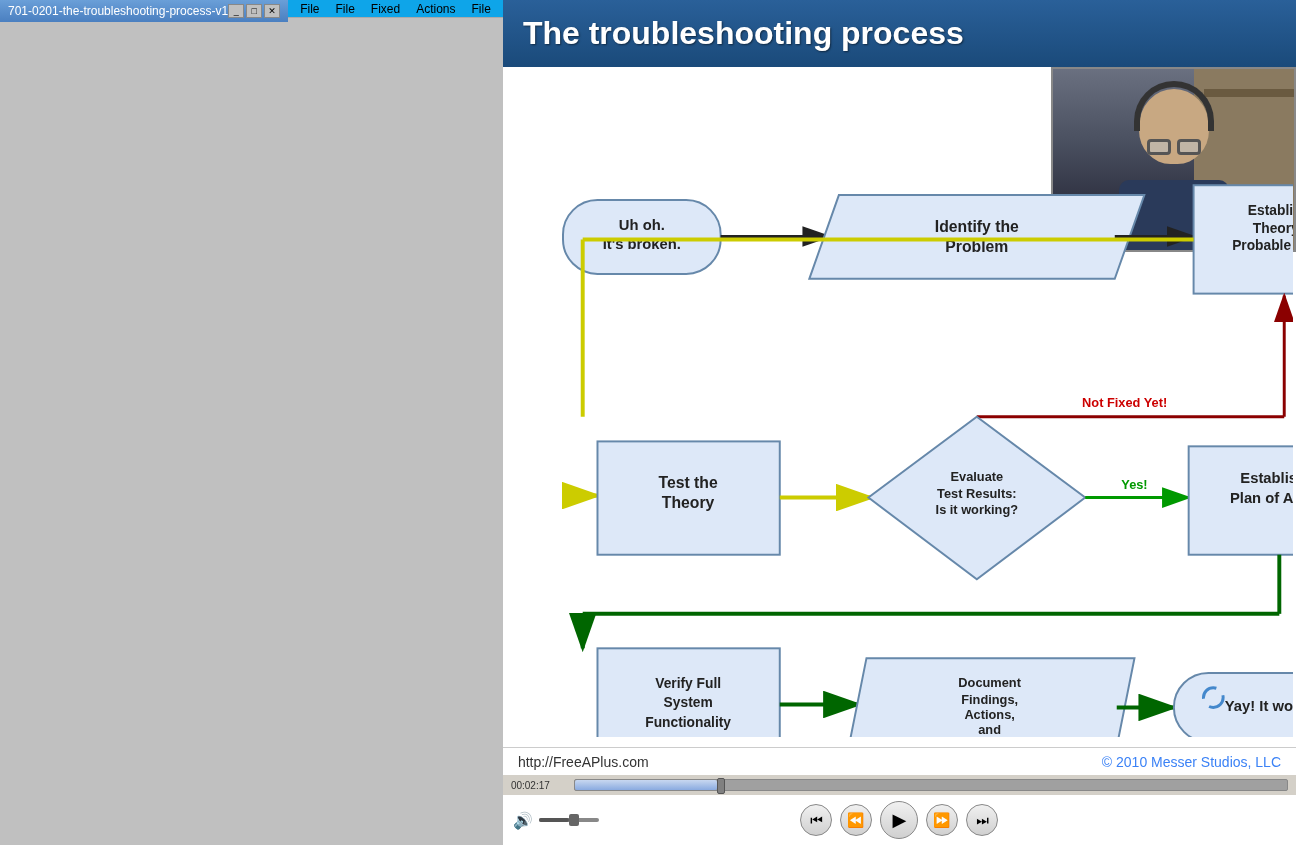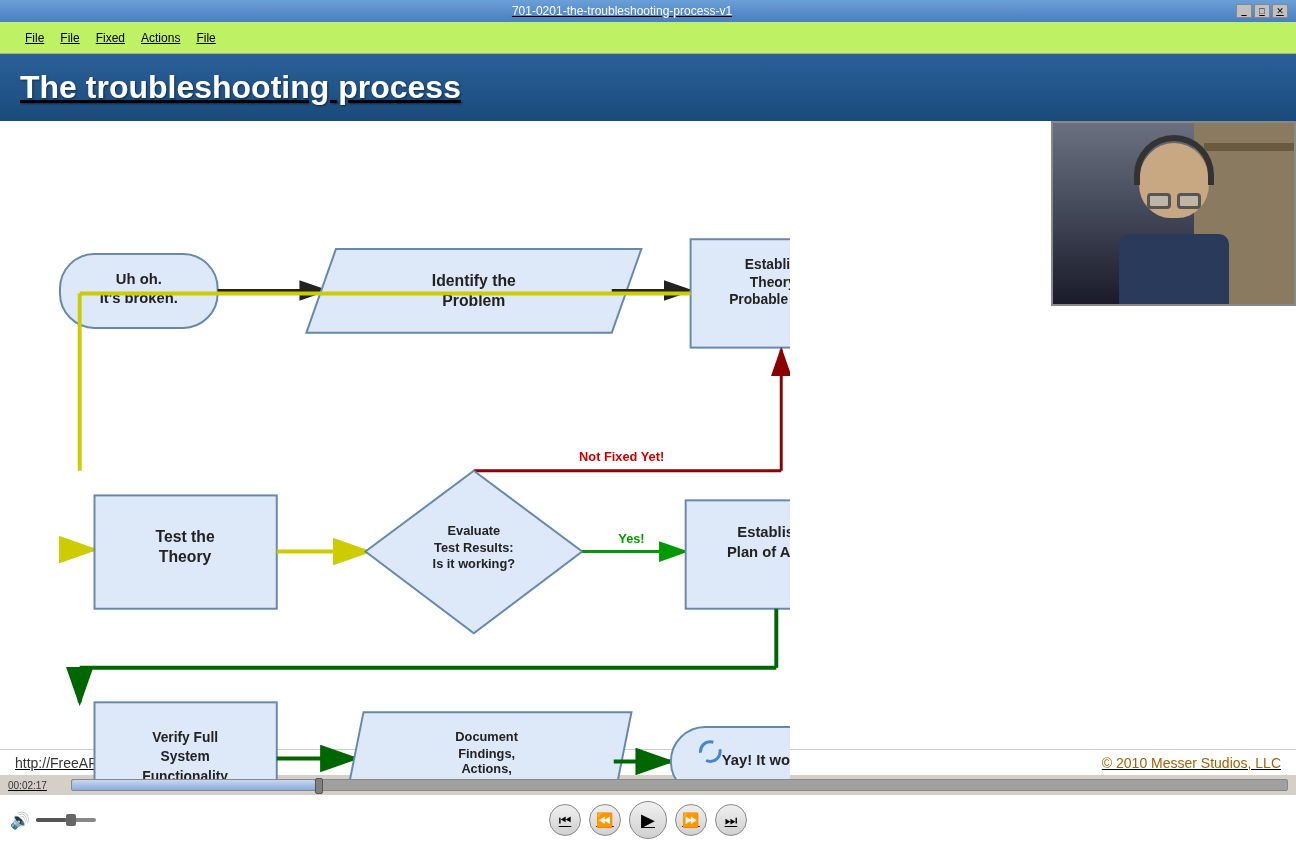--- a/index.html
+++ b/index.html
@@ -1,44 +1,44 @@
 <!DOCTYPE html>
 <html><head>
   <meta charset="utf-8">
   <style>
     * { box-sizing: border-box; margin: 0; padding: 0; }
     body { background: #c0c0c0; font-family: Arial, sans-serif; width: 1296px; height: 845px; overflow: hidden; }
 
-    .window { width: 1296px; height: 845px; display: flex; flex-direction: column; background: #c0c0c0; text-decoration: underline; }
+    .window { width: 1296px; height: 845px; display: flex; flex-direction: row; background: #c0c0c0; }
 
     .title-bar { background: linear-gradient(to bottom, #6a9fd8, #4a7fc0); height: 22px; display: flex; align-items: center; justify-content: space-between; padding: 0 8px; }
     .title-bar-text { color: white; font-size: 12px; flex: 1; text-align: center; }
     .title-bar-buttons { display: flex; gap: 2px; }
     .tb-btn { width: 16px; height: 14px; background: #c0c0c0; border: 1px solid #888; font-size: 9px; display: flex; align-items: center; justify-content: center; cursor: pointer; }
 
-    .menu-bar { background: #bef264; height: 32px; display: flex; align-items: center; padding: 0 17px; border-bottom: 1px solid #aaa; }
+    .menu-bar { background: #0ea5e9; height: 18px; display: flex; align-items: center; padding: 0 4px; border-bottom: 1px solid #aaa; }
     .menu-item { font-size: 12px; padding: 2px 8px; cursor: pointer; }
 
     .content-area { display: flex; flex: 1; overflow: hidden; }
 
     .main-panel { flex: 1; display: flex; flex-direction: column; background: white; }
 
     
     .slide-header { background: linear-gradient(to bottom, #2a6099, #1a4a7a); padding: 15px 20px; }
     .slide-title { color: white; font-size: 32px; font-weight: bold; text-shadow: 1px 1px 2px rgba(0,0,0,0.5); }
 
     
     .flowchart { position: relative; width: 100%; height: 680px; background: white; padding: 10px; }
 
     
     .flowchart svg { width: 100%; height: 100%; }
 
     .bottom-bar { background: white; height: 28px; display: flex; align-items: center; justify-content: space-between; padding: 0 15px; border-top: 1px solid #ccc; }
     .bottom-url { font-size: 14px; color: #333; }
-    .bottom-copy { font-size: 14px; color: #a16207; }
+    .bottom-copy { font-size: 14px; color: #3b82f6; }
 
     .progress-area { background: #d4d0c8; padding: 4px 8px; }
     .progress-bar-container { width: 100%; height: 12px; background: #a0a0a0; border: 1px solid #888; position: relative; border-radius: 2px; }
     .progress-bar-fill { height: 100%; background: linear-gradient(to bottom, #c8d8f0, #8aabe0); width: 20%; border-radius: 2px; }
     .progress-thumb { position: absolute; top: -2px; left: 20%; width: 8px; height: 16px; background: #808080; border: 1px solid #555; border-radius: 2px; cursor: pointer; }
     .time-label { font-size: 10px; color: #333; }
 
     .controls-area { background: #d4d0c8; height: 50px; display: flex; align-items: center; justify-content: center; gap: 10px; border-top: 1px solid #b0b0b0; }
     .ctrl-btn { width: 32px; height: 32px; background: linear-gradient(to bottom, #f0f0f0, #d0d0d0); border: 1px solid #888; border-radius: 50%; display: flex; align-items: center; justify-content: center; cursor: pointer; font-size: 14px; }
     .ctrl-btn.play { width: 38px; height: 38px; font-size: 18px; }

